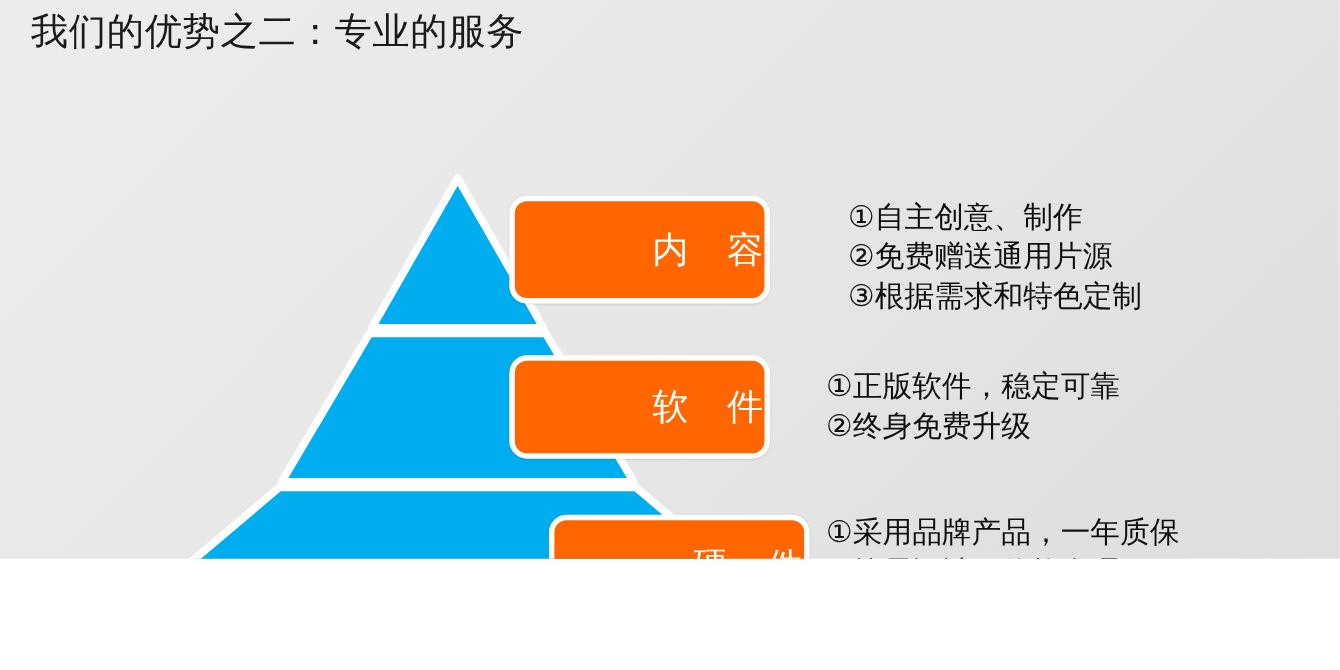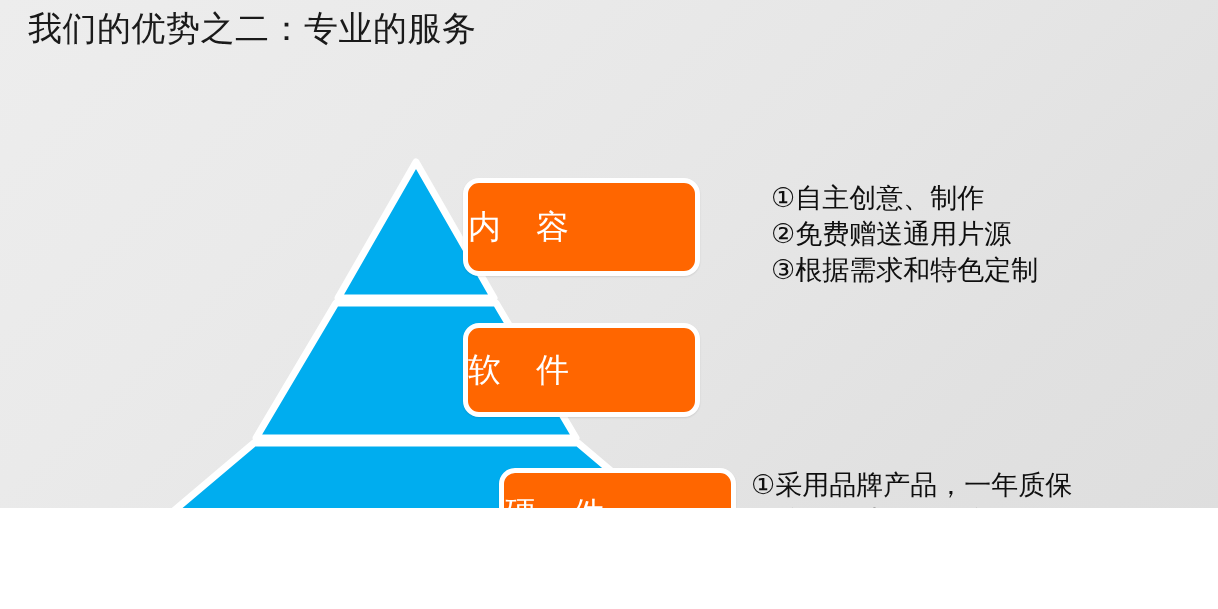--- a/index.html
+++ b/index.html
@@ -38,21 +38,21 @@
     height: 609px;
   }
   .level-badge {
     position: absolute;
     background: #ff6600;
     border: 5px solid #ffffff;
     border-radius: 16px;
     box-sizing: border-box;
     display: flex;
     align-items: center;
-    justify-content: flex-start;
+    justify-content: flex-end;
     color: #ffffff;
     font-size: 33px;
     letter-spacing: 1px;
     box-shadow: 0 1px 2px rgba(0,0,0,0.10);
   }
   .badge-1 { left: 463px; top: 178px; width: 237px; height: 98px; }
   .badge-2 { left: 463px; top: 323px; width: 237px; height: 94px; }
   .badge-3 { left: 463px; top: 468px; width: 237px; height: 92px; margin-left: 36px; }
   .badge-label {
     white-space: pre;
@@ -94,18 +94,20 @@
   </div>
 
   <div class="level-badge badge-3">
     <span class="badge-label">硬　件</span>
   </div>
 
   <div class="notes notes-1">①自主创意、制作
 ②免费赠送通用片源
 ③根据需求和特色定制</div>
 
+  <div class="notes notes-2">①正版软件，稳定可靠
+②终身免费升级</div>
 
   <div class="notes notes-3">①采用品牌产品，一年质保
 ②按需设计，价格合理
 ③终身有偿维护</div>
 
 </div>
 
 </body></html>

